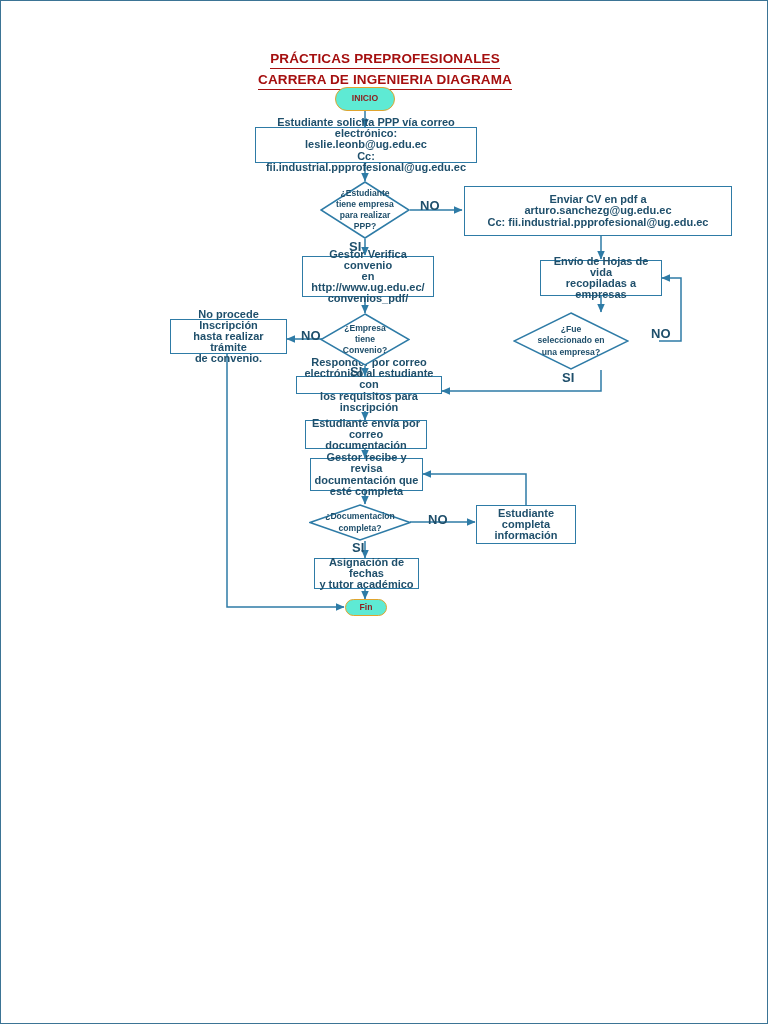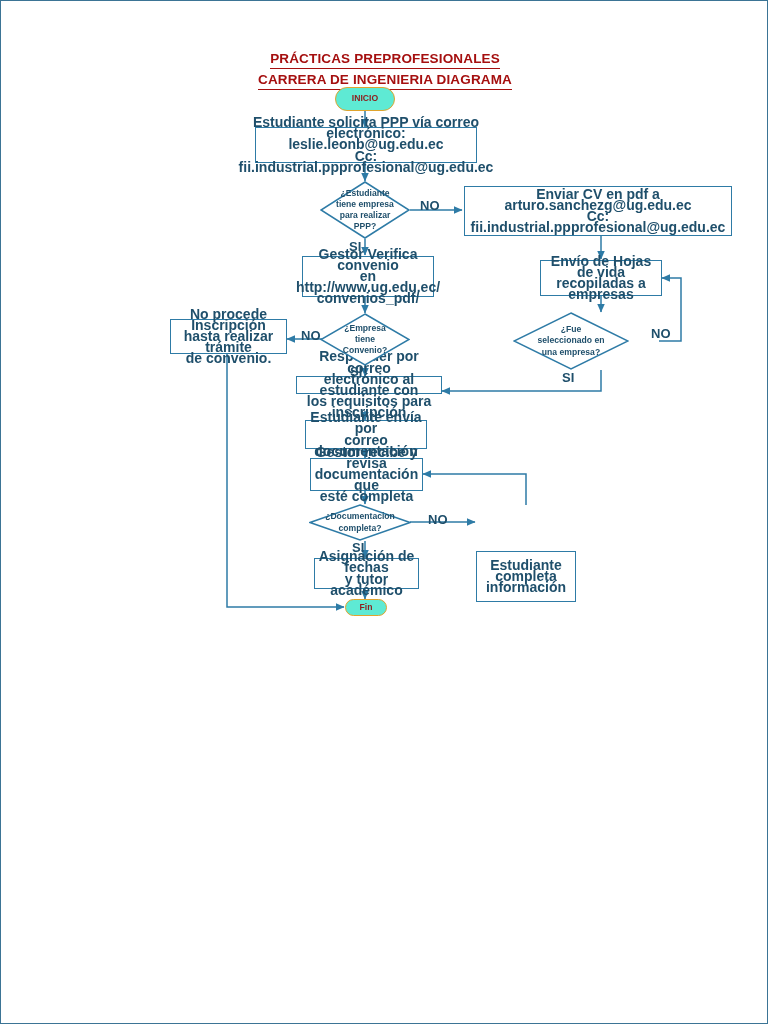--- a/index.html
+++ b/index.html
@@ -49,21 +49,21 @@
   .node {
     position: absolute;
     box-sizing: border-box;
     display: flex;
     align-items: center;
     justify-content: center;
     text-align: center;
   }
   .node .txt {
     color: #1f4f6b;
-    font-size: 14px;
+    font-size: 11px;
     font-weight: bold;
     line-height: 11.2px;
     white-space: pre-line;
     padding: 0 3px;
   }
   .proc {
     border: 1.6px solid #2e7ba6;
     background: #ffffff;
   }
   .term {
@@ -244,21 +244,21 @@
   </div>
 
   <div class="diamond-wrap" style="left:308px; top:503px; width:102px; height:37px;">
     <svg class="dshape" width="102" height="37" viewBox="0 0 102 37" xmlns="http://www.w3.org/2000/svg">
       <polygon points="51,1 101,18.5 51,36 1,18.5" fill="#ffffff" stroke="#2e7ba6" stroke-width="1.5"></polygon>
     </svg>
     <span class="dlabel">¿Documentacion
 completa?</span>
   </div>
 
-  <div class="node proc" style="left:475px; top:504px; width:100px; height:51px;margin-top:46px;">
+  <div class="node proc" style="left:475px; top:504px; width:100px; height:39px;">
     <span class="txt">Estudiante completa
 información</span>
   </div>
 
   <div class="node proc" style="left:313px; top:557px; width:105px; height:31px;">
     <span class="txt">Asignación de fechas
 y tutor académico</span>
   </div>
 
   <div class="node term" style="left:344px; top:598px; width:42px; height:17px;">

